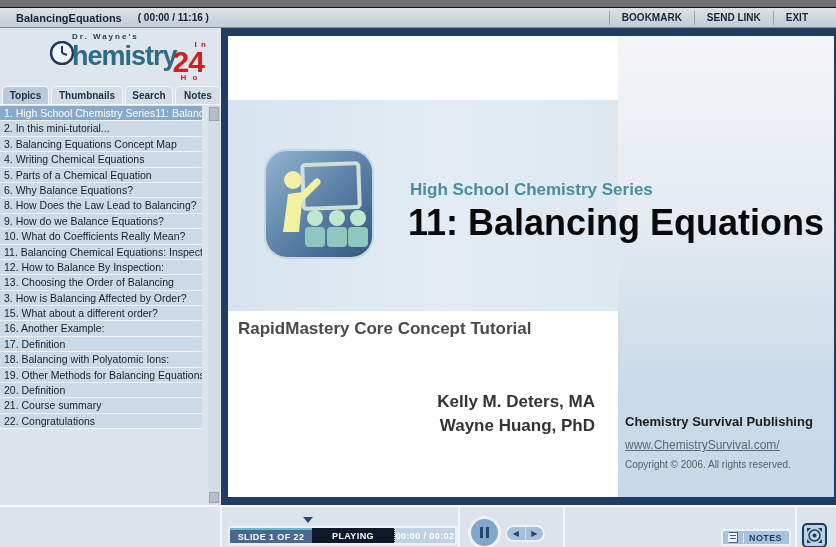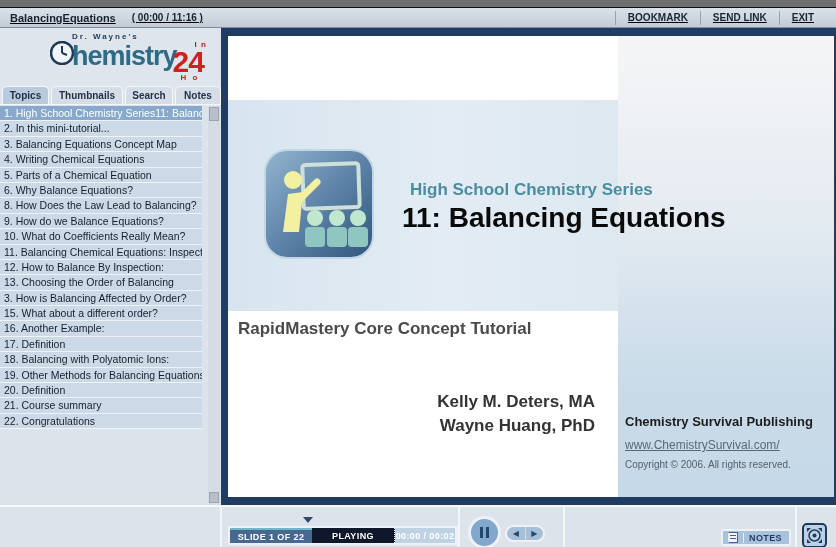--- a/index.html
+++ b/index.html
@@ -2,21 +2,21 @@
 <html><head>
 <meta charset="utf-8">
 <style>
   * { margin:0; padding:0; box-sizing:border-box; }
   html,body { width:836px; height:547px; overflow:hidden; }
   body { font-family:"Liberation Sans","DejaVu Sans",sans-serif; background:#dfe5ec; position:relative; }
 
   
   .topstrip { height:8px; background:#6f6f6f; border-bottom:1px solid #111; }
   .titlebar { height:20px; background:linear-gradient(#dae1e9,#c3ccd7); border-bottom:1px solid #828c99;
-              display:flex; align-items:center; padding:0 10px;text-decoration:underline; }
+              display:flex; align-items:center; padding:0 16px; }
   .tb-title { font-size:11px; font-weight:bold; color:#16202e; }
   .tb-time  { font-size:10px; font-weight:bold; color:#16202e; margin-left:16px; }
   .tb-actions { margin-left:auto; display:flex; align-items:center; height:100%; }
   .tb-action { font-size:10px; font-weight:bold; color:#1a2430; padding:0 12px; border-left:1px solid #98a2ae;
                height:14px; line-height:14px; cursor:pointer; }
 
   
   .main { display:flex; height:477px; }
 
   
@@ -51,21 +51,21 @@
 
   
   .slidearea { width:620px; background:#203c62; padding:8px 7px; }
   .slide { position:relative; width:606px; height:461px; background:#ffffff; overflow:hidden; }
   .band-blue { position:absolute; left:0; top:64px; width:390px; height:211px;
                background:linear-gradient(90deg,#d7e4ef,#e3ecf4 55%,#dde8f1); }
   .rightcol { position:absolute; left:390px; top:0; width:216px; height:461px;
               background:linear-gradient(#f5f5f7,#e4ebf1 40%,#c9dbe9 75%,#c6d9e8); }
   .slide-icon { position:absolute; left:35px; top:112px; width:112px; height:112px; }
   .series-line { position:absolute; left:182px; top:144px; font-size:17px; font-weight:bold; color:#4a8d9e; }
-  .slide-title { position:absolute; left:174px; top:166px; font-size:28px; font-weight:bold; color:#0a0a0a; letter-spacing:0; white-space:nowrap; }
+  .slide-title { position:absolute; left:180px; top:166px; font-size:36px; font-weight:bold; color:#0a0a0a; letter-spacing:0; white-space:nowrap; }
   .subtitle { position:absolute; left:10px; top:283px; font-size:17px; font-weight:bold; color:#4a4a4a; }
   .authors { position:absolute; right:239px; top:354px; text-align:right; font-size:17px; font-weight:bold; color:#333; line-height:24px; }
   .pubblock { position:absolute; left:397px; top:378px; width:200px; }
   .pub-name { font-size:13px; font-weight:bold; color:#1c1c1c; }
   .pub-url  { font-size:12px; color:#5a6a74; text-decoration:underline; margin-top:9px; cursor:pointer; }
   .pub-copy { font-size:10px; color:#555f68; margin-top:7px; }
 
   
   .bottombar { position:relative; height:42px; background:#dce3ea; border-top:2px solid #f6f9fb; }
   .bb-seam { position:absolute; top:0; bottom:0; width:2px; background:#f3f6f9; }

